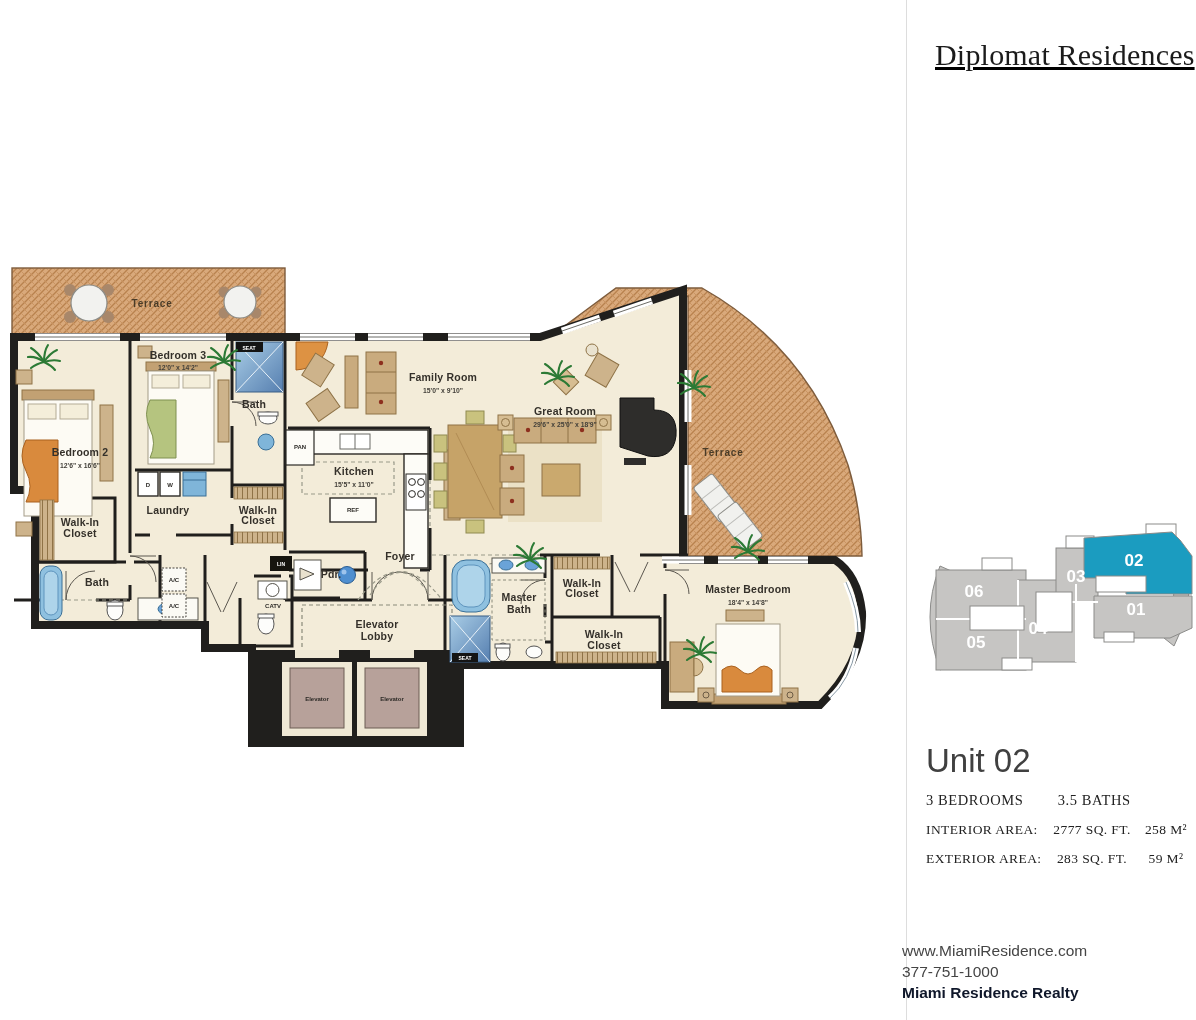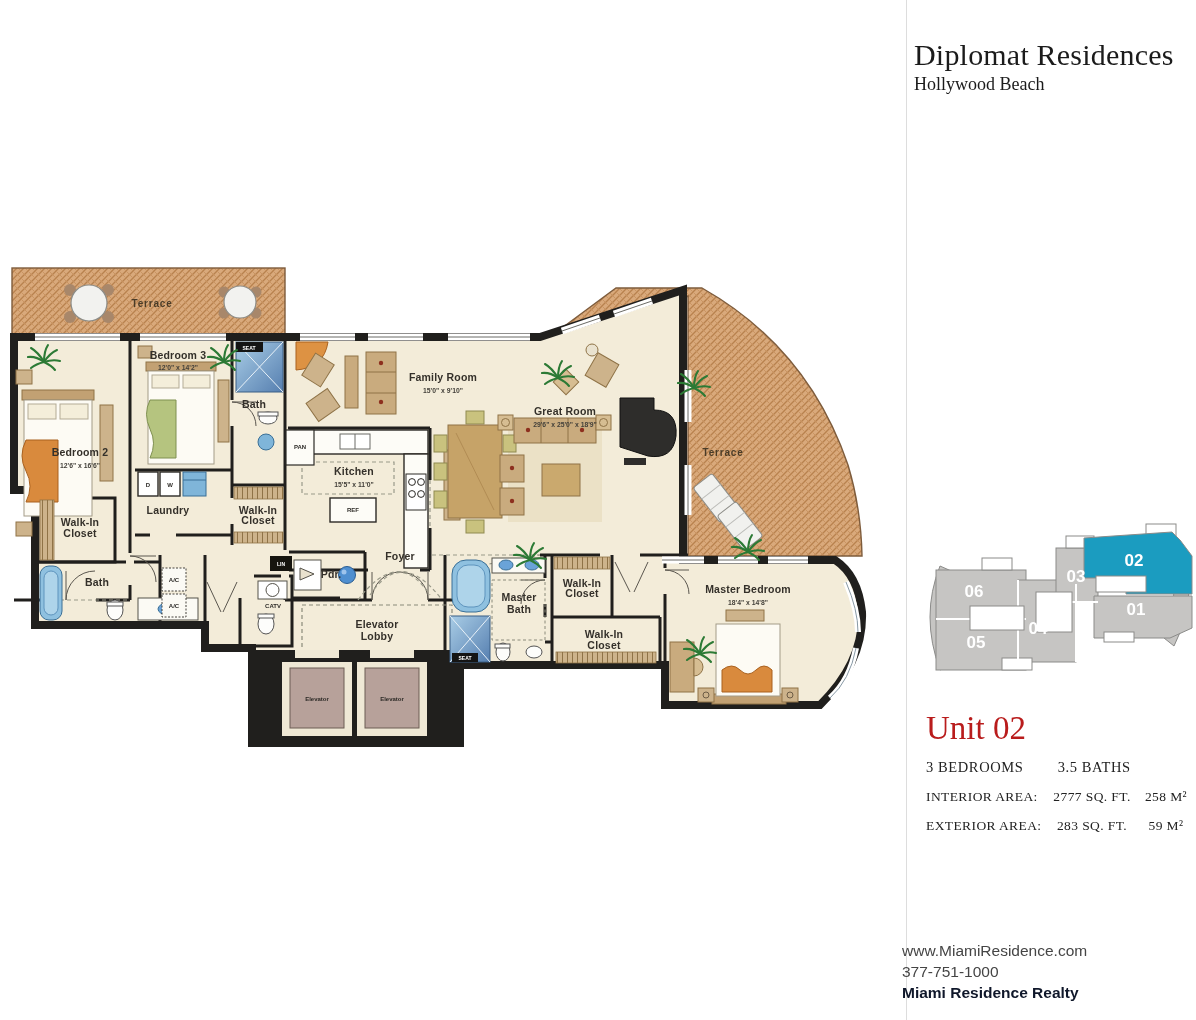--- a/index.html
+++ b/index.html
@@ -1,27 +1,27 @@
 <!DOCTYPE html>
 <html><head>
 <meta charset="utf-8">
 <style>
   html,body{margin:0;padding:0;background:#fff;}
   .page{position:relative;width:1196px;height:1020px;background:#ffffff;overflow:hidden;
         font-family:"Liberation Sans",sans-serif;}
   .divider{position:absolute;left:906px;top:0;width:1px;height:1020px;background:#dddddd;}
   
-  .brand{position:absolute;left:914px;top:38px;}
+  .brand{position:absolute;left:935px;top:38px;text-decoration:underline;}
   .brand h1{margin:0;font-family:"Liberation Serif",serif;font-weight:400;font-size:30px;
             letter-spacing:.2px;color:#1b1b1b;white-space:nowrap;}
   .brand h2{margin:2px 0 0 0;font-family:"Liberation Serif",serif;font-weight:400;
             font-size:18px;color:#1b1b1b;}
   .keyplan{position:absolute;left:918px;top:518px;width:278px;height:162px;}
   .unitblock{position:absolute;left:926px;top:710px;width:266px;}
-  .unitblock .unit-title{font-family:Liberation Serif, serif;font-size:33px;color:#b91c1c;}
+  .unitblock .unit-title{font-family:Liberation Sans, sans-serif;font-size:33px;color:#404040;margin-top:32px;}
   .bedsbaths{margin-top:12px;font-family:"Liberation Serif",serif;font-size:14.5px;
              letter-spacing:.6px;color:#222;}
   .bedsbaths .gap{display:inline-block;width:30px;}
   .arearow{display:grid;grid-template-columns:118px 96px 52px;width:266px;
            font-family:"Liberation Serif",serif;font-size:13.5px;letter-spacing:.4px;
            color:#222;margin-top:13px;}
   .arearow .v{text-align:center;}
   .footer{position:absolute;left:902px;top:940px;font-size:15.5px;line-height:21px;color:#454545;}
   .footer .co{font-weight:bold;color:#0f172a;}
   
@@ -451,21 +451,20 @@
       <use href="#palm" transform="translate(558,128)"></use>
       <use href="#palm" transform="translate(694,138)"></use>
       <use href="#palm" transform="translate(530,310)"></use>
       <use href="#palm" transform="translate(748,302)"></use>
       <use href="#palm" transform="translate(700,404)"></use>
     </g>
   </svg>
 
   <div class="brand">
     <h1>Diplomat Residences</h1>
-    <h2>Hollywood Beach</h2>
   </div>
 
   <svg class="keyplan" viewBox="0 0 278 162" xmlns="http://www.w3.org/2000/svg">
     <g stroke="#8b8b89" stroke-width="1">
       <path d="M 22,48 Q 2,98 22,152 L 40,144 L 40,56 Z" fill="#c6c5c3"></path>
       <path d="M 256,16 Q 286,68 256,128 L 246,120 Q 266,68 246,24 Z" fill="#c6c5c3"></path>
       <rect x="18" y="52" width="90" height="100" fill="#c6c5c3"></rect>
       <rect x="100" y="62" width="58" height="82" fill="#c6c5c3"></rect>
       <rect x="138" y="30" width="42" height="54" fill="#c6c5c3"></rect>
       <path d="M 176,78 L 274,78 L 274,110 L 252,120 L 176,120 Z" fill="#c6c5c3"></path>

